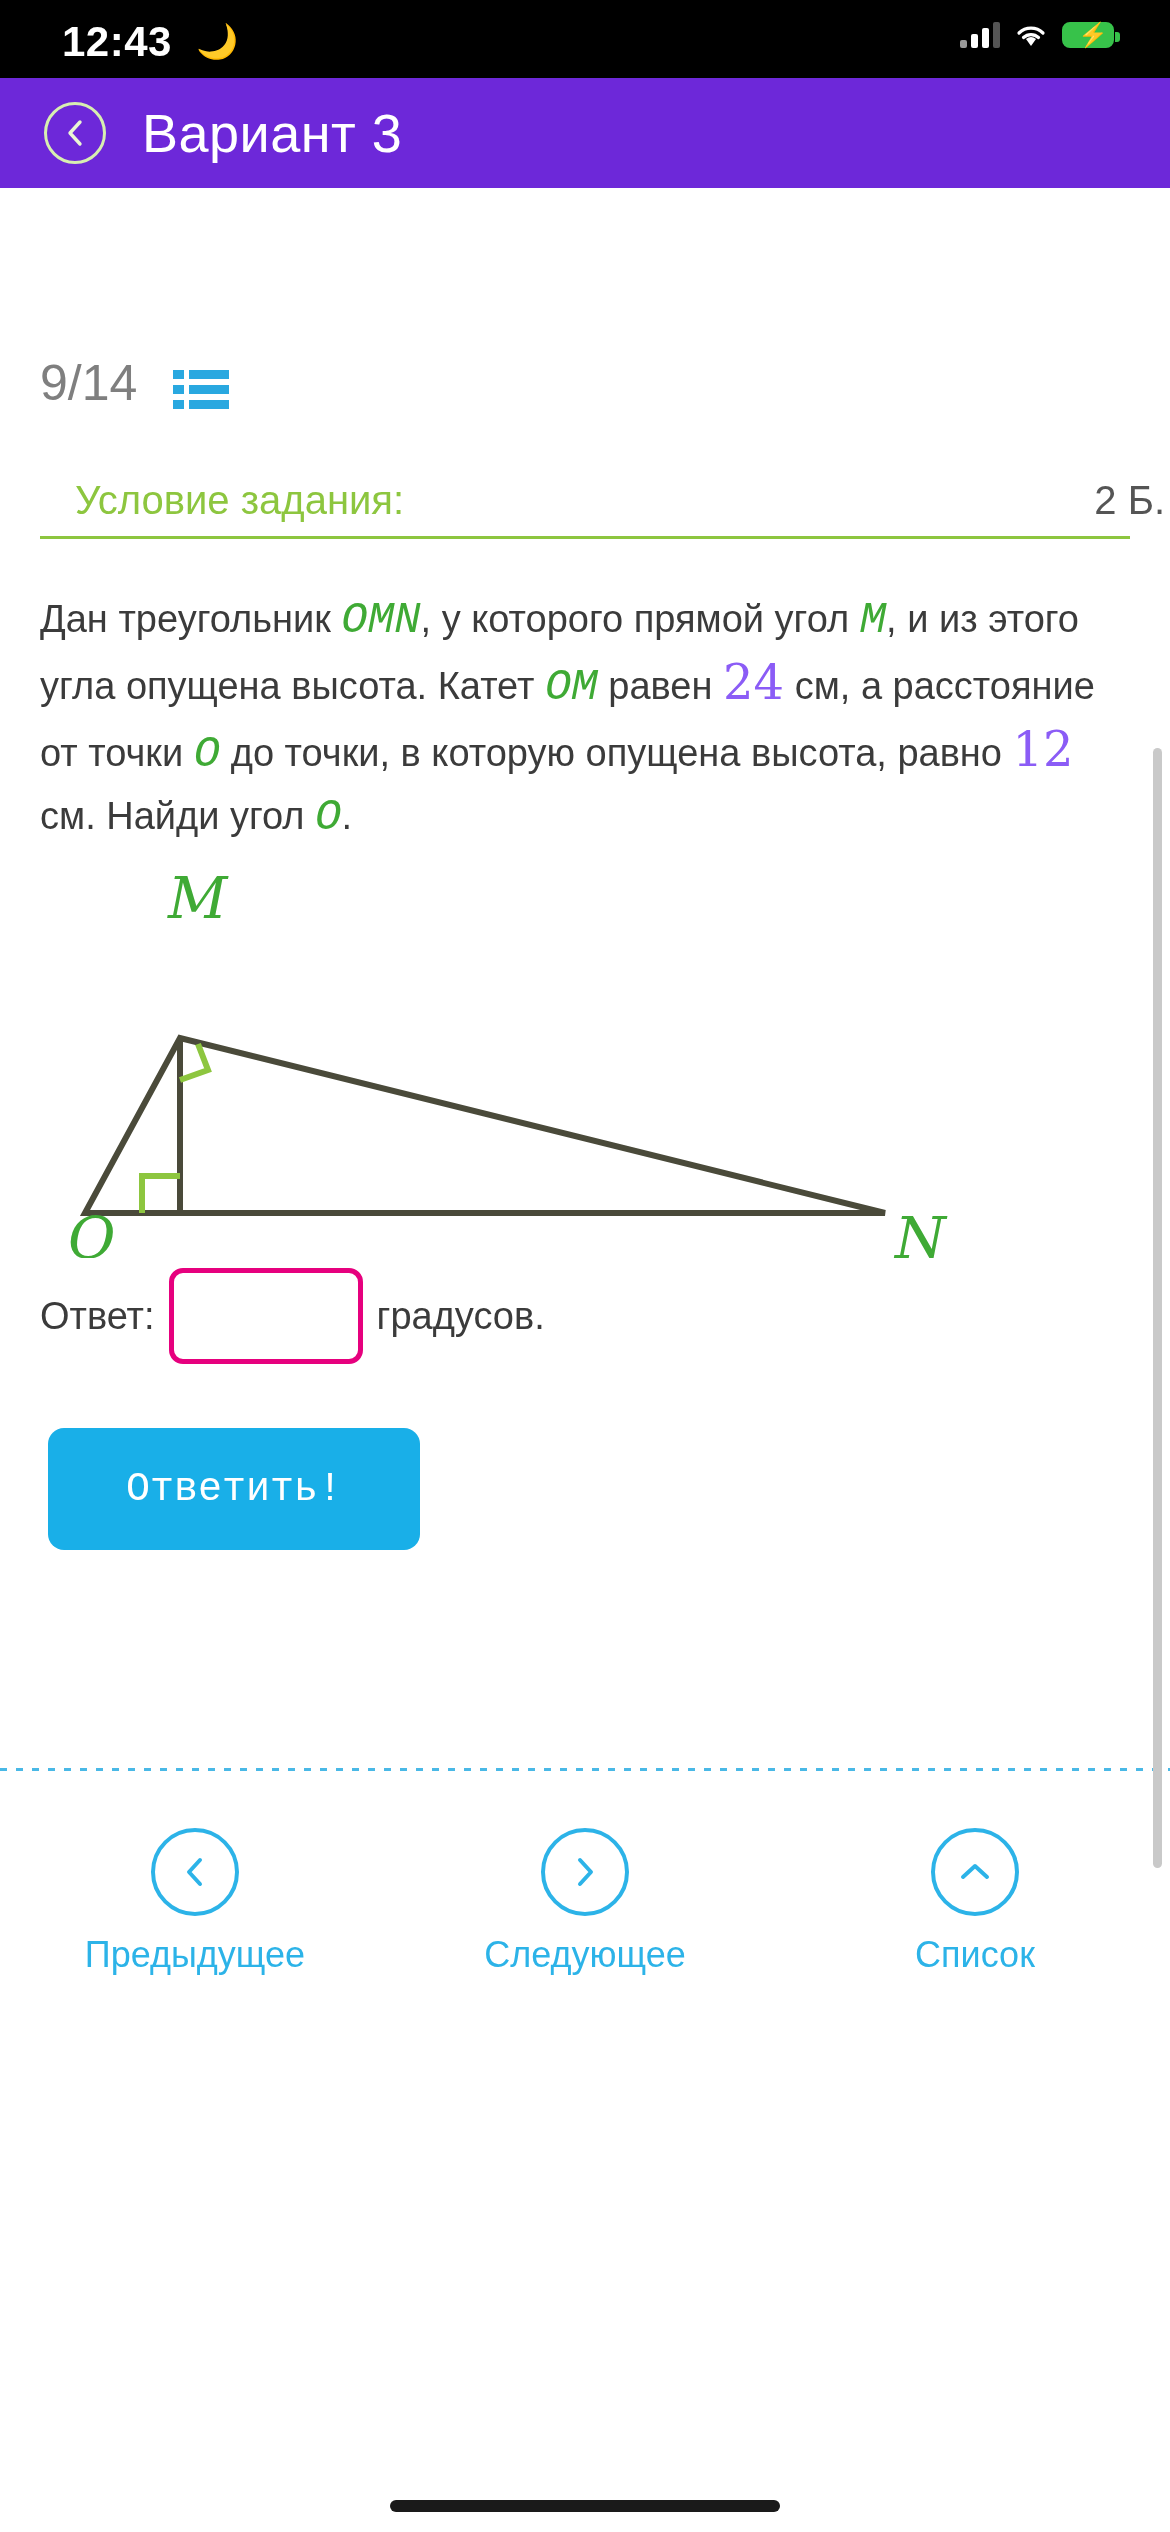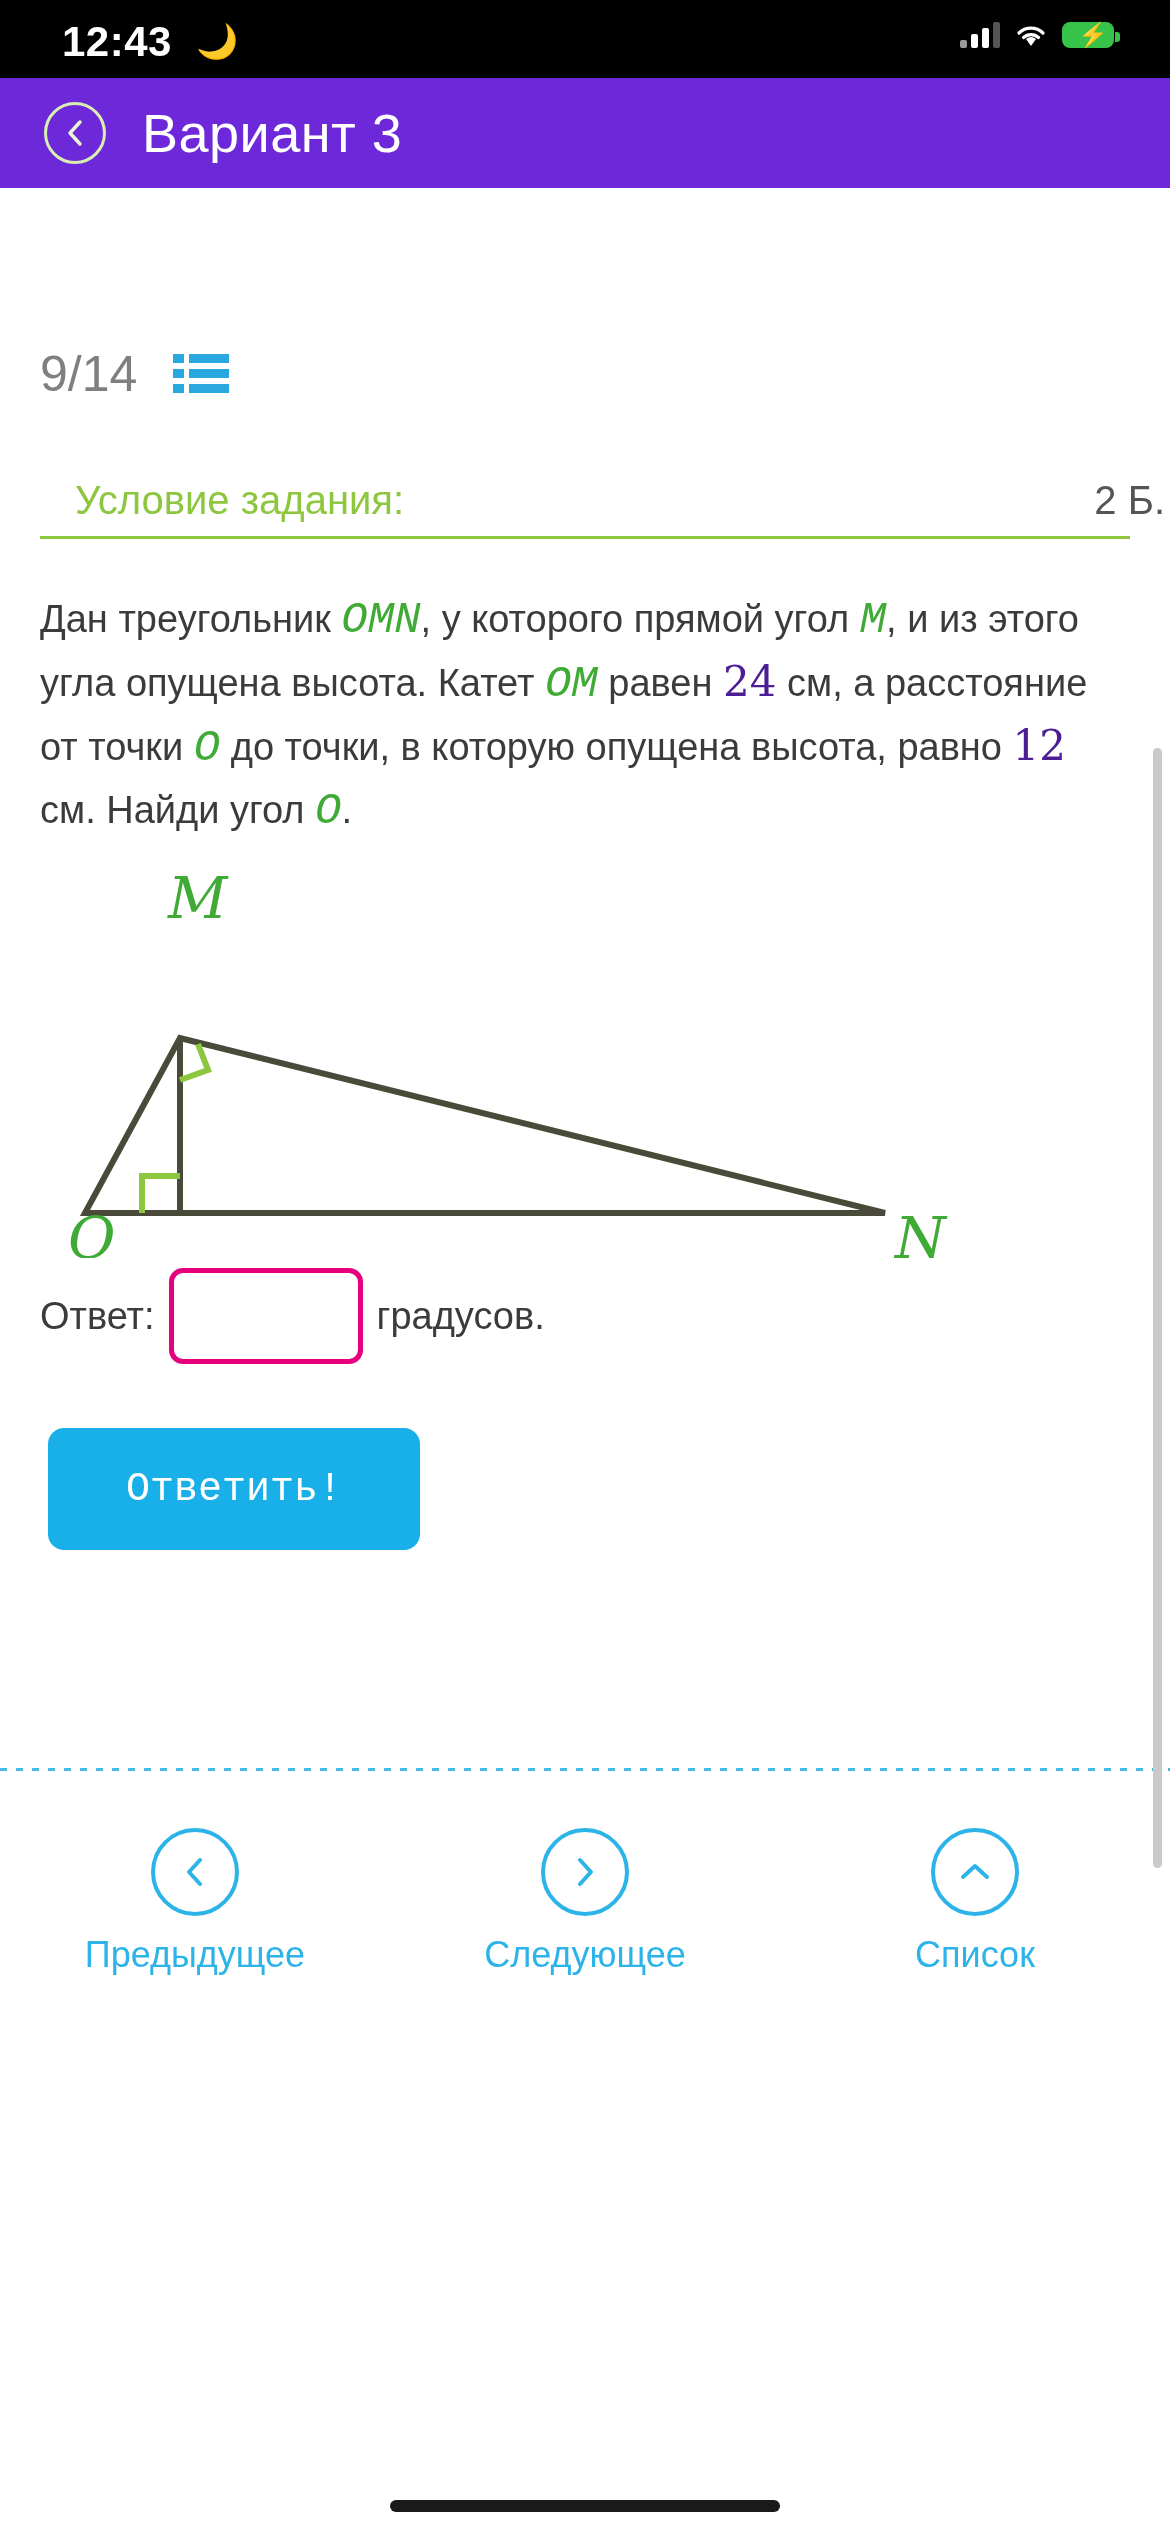--- a/index.html
+++ b/index.html
@@ -112,23 +112,23 @@
   .content {
     position: absolute;
     top: 188px; left: 0;
     width: 1170px;
     height: 2344px;
     background: #ffffff;
   }
 
   .progress-row {
     position: absolute;
-    left: 40px; top: 157px;
-    display: flex;
-    align-items: center;
+    left: 40px; top: 166px;
+    display: flex;
+    align-items: flex-end;
     gap: 36px;
   }
   .progress-text {
     color: #7f7f7f;
     font-size: 50px;
   }
   .list-icon { display: block; }
 
   .task-head {
     position: absolute;
@@ -162,23 +162,23 @@
     font-size: 38px;
     line-height: 62px;
   }
   .mathvar {
     color: #3faa35;
     font-family: Liberation Mono, monospace;
     font-style: italic;
     font-size: 44px;
   }
   .mathnum {
-    color: #4c1d95;
+    color: #8b5cf6;
     font-family: "DejaVu Serif", serif;
-    font-size: 42px;
+    font-size: 48px;
   }
 
   
   .figure {
     position: absolute;
     left: 40px; top: 670px;
     width: 1090px; height: 400px;
   }
   .figure svg { display: block; }
 

